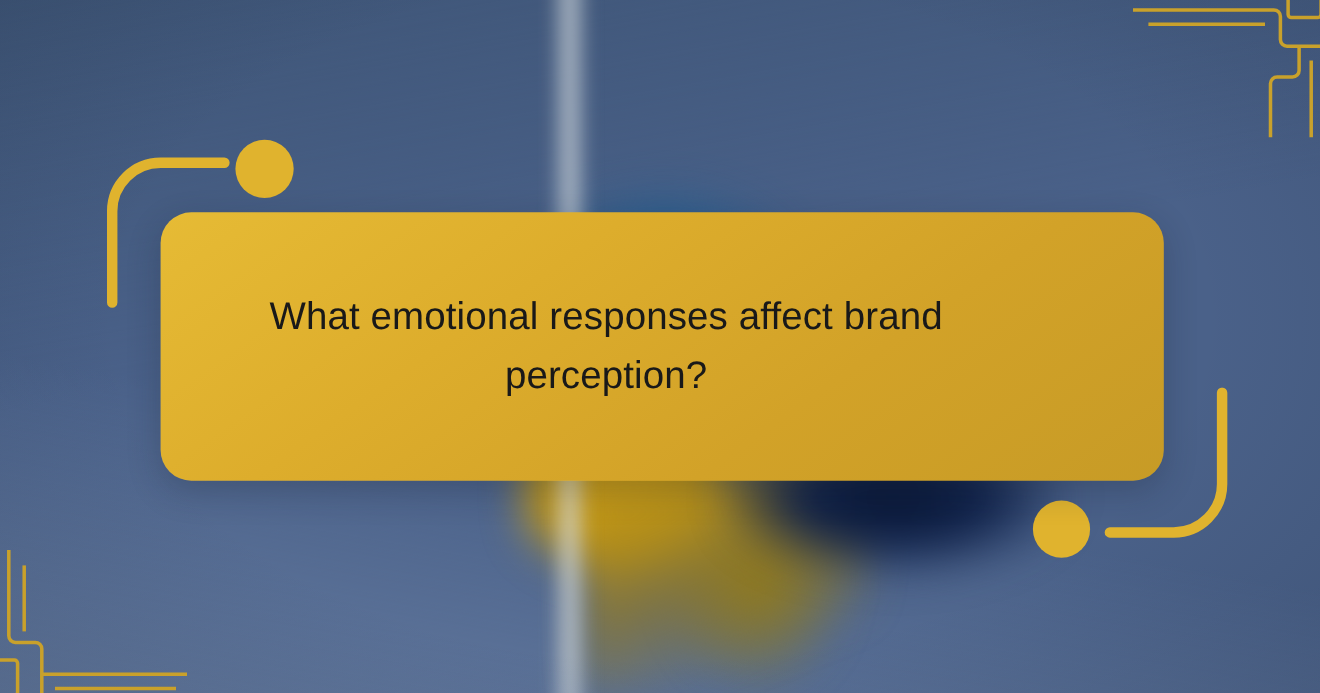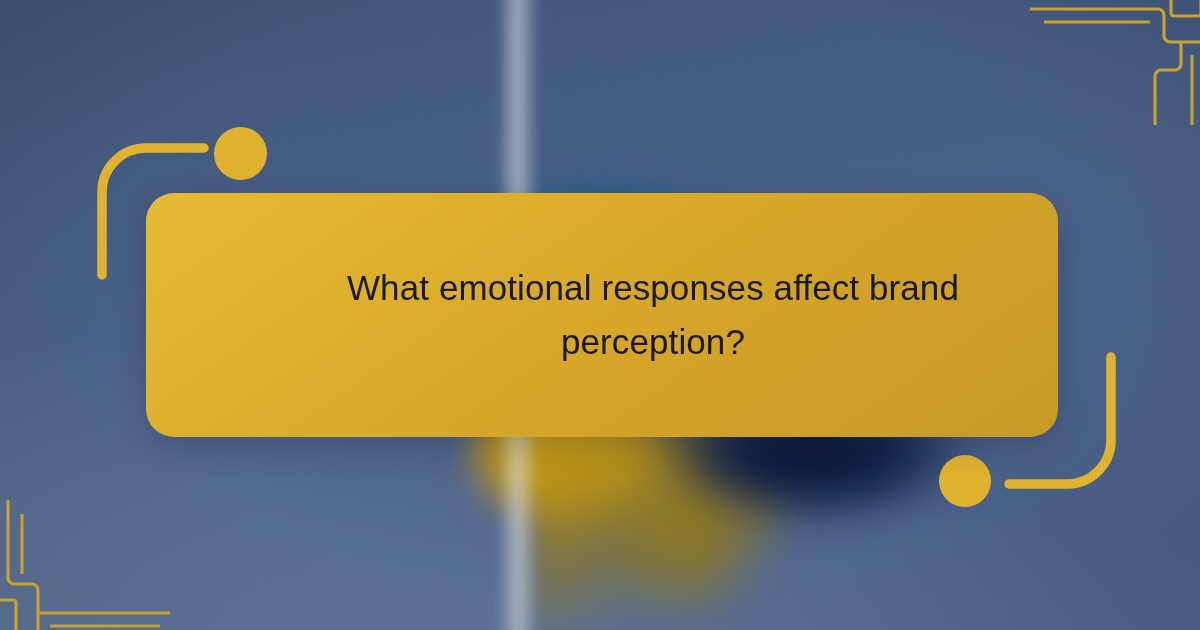--- a/index.html
+++ b/index.html
@@ -126,21 +126,21 @@
     position: absolute;
     left: 146px;
     top: 193px;
     width: 912px;
     height: 244px;
     border-radius: 28px;
     background: linear-gradient(145deg, #e6bb35 0%, #ddad2c 34%, #d2a228 66%, #c79b26 100%);
     box-shadow: 0 10px 30px rgba(20,30,48,.24);
     display: flex;
     align-items: center;
-    justify-content: flex-end;
+    justify-content: flex-start;
     box-sizing: border-box;
     padding: 18px 60px;
   }
   .card-title {
     margin: 0;
     text-align: center;
     color: #191919;
     font-size: 35px;
     line-height: 1.55;
     font-weight: 400;

